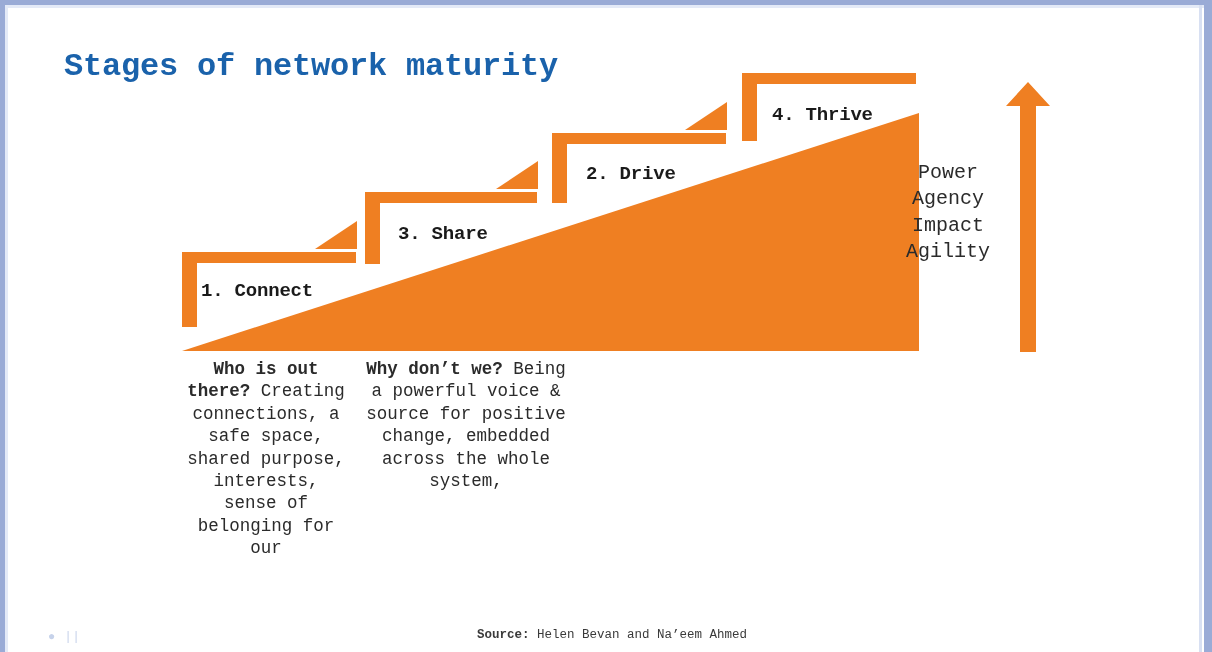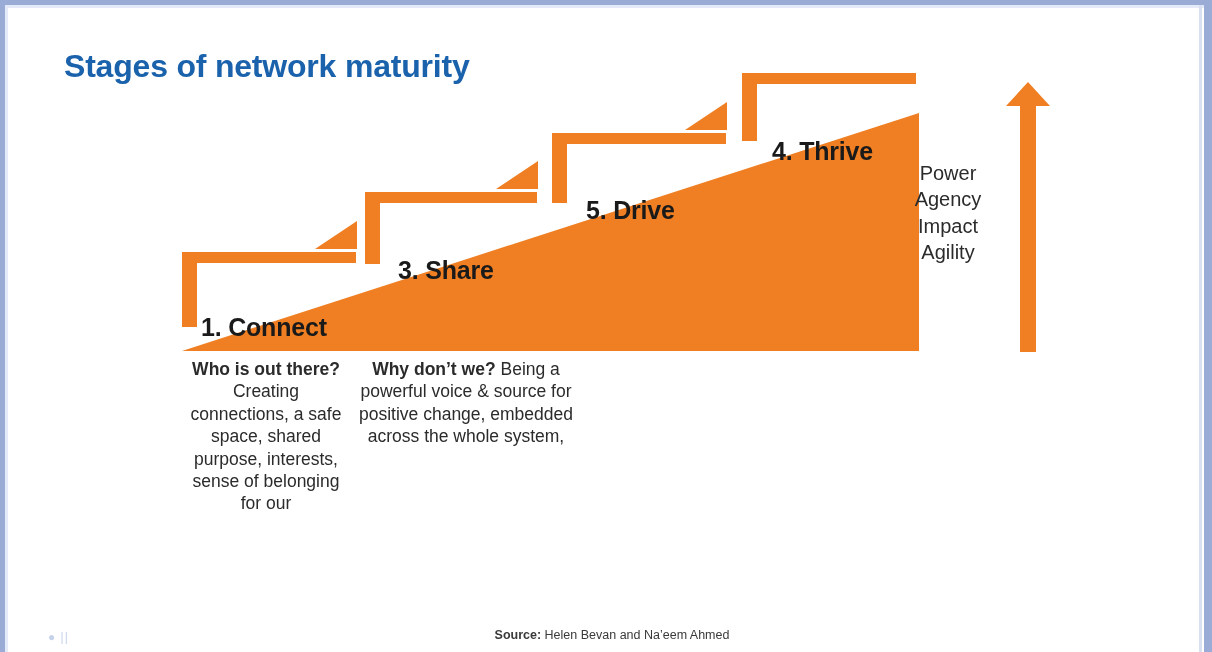--- a/index.html
+++ b/index.html
@@ -14,20 +14,21 @@
     font-family: "Liberation Sans", sans-serif;
   }
 
   #slide {
     position: relative;
     width: 1212px;
     height: 652px;
     background: #ffffff;
     box-sizing: border-box;
     overflow: hidden;
+    font-family: Liberation Mono, monospace;
   }
 
   
   .frame-edge { position: absolute; background: #9aabd6; }
   .frame-top    { left: 0;  top: 0;    width: 1212px; height: 5px; }
   .frame-left   { left: 0;  top: 0;    width: 5px;    height: 652px; }
   .frame-right  { left: 1204px; top: 0; width: 8px;   height: 652px; }
   .frame-inner-right { left: 1199px; top: 0; width: 3px; height: 652px; background: #d8e0f2; }
   .frame-inner-left  { left: 5px; top: 0; width: 3px; height: 652px; background: #e4eaf7; }
   .frame-inner-top   { left: 0; top: 5px; width: 1212px; height: 3px; background: #e4eaf7; }
@@ -70,26 +71,25 @@
     top: 0;
     width: 15px;
     background: #ef7f22;
   }
   .step .tri {
     position: absolute;
   }
 
   .step-label {
     position: absolute;
-    font-size: 25px;
+    font-size: 19px;
     font-weight: bold;
     color: #1a1a1a;
     white-space: nowrap;
     letter-spacing: -0.2px;
-    margin-top: 33px;
   }
 
   
   #up-arrow { position: absolute; left: 1006px; top: 82px; width: 44px; height: 270px; }
 
   #power-list {
     position: absolute;
     left: 900px;
     top: 160px;
     width: 96px;
@@ -185,21 +185,21 @@
   </div>
   <div class="step-label" style="left:398px; top:223px;">3. Share</div>
 
   <div class="step" style="left:552px; top:133px; width:174px; height:70px;">
     <div class="bar" style="width:174px;"></div>
     <div class="riser" style="height:70px;"></div>
     <svg class="tri" style="left:133px; top:-31px; width:42px; height:28px;" viewBox="0 0 42 28" preserveAspectRatio="none">
       <polygon points="42,0 42,28 0,28" fill="#ef7f22"></polygon>
     </svg>
   </div>
-  <div class="step-label" style="left:586px; top:163px;">5. Drive</div>
+  <div class="step-label" style="left:586px; top:163px;">2. Drive</div>
 
   <div class="step" style="left:742px; top:73px; width:174px; height:68px;">
     <div class="bar" style="width:174px;"></div>
     <div class="riser" style="height:68px;"></div>
   </div>
   <div class="step-label" style="left:772px; top:104px;">4. Thrive</div>
 
   <div id="power-list">
     <div>Power</div>
     <div>Agency</div>

